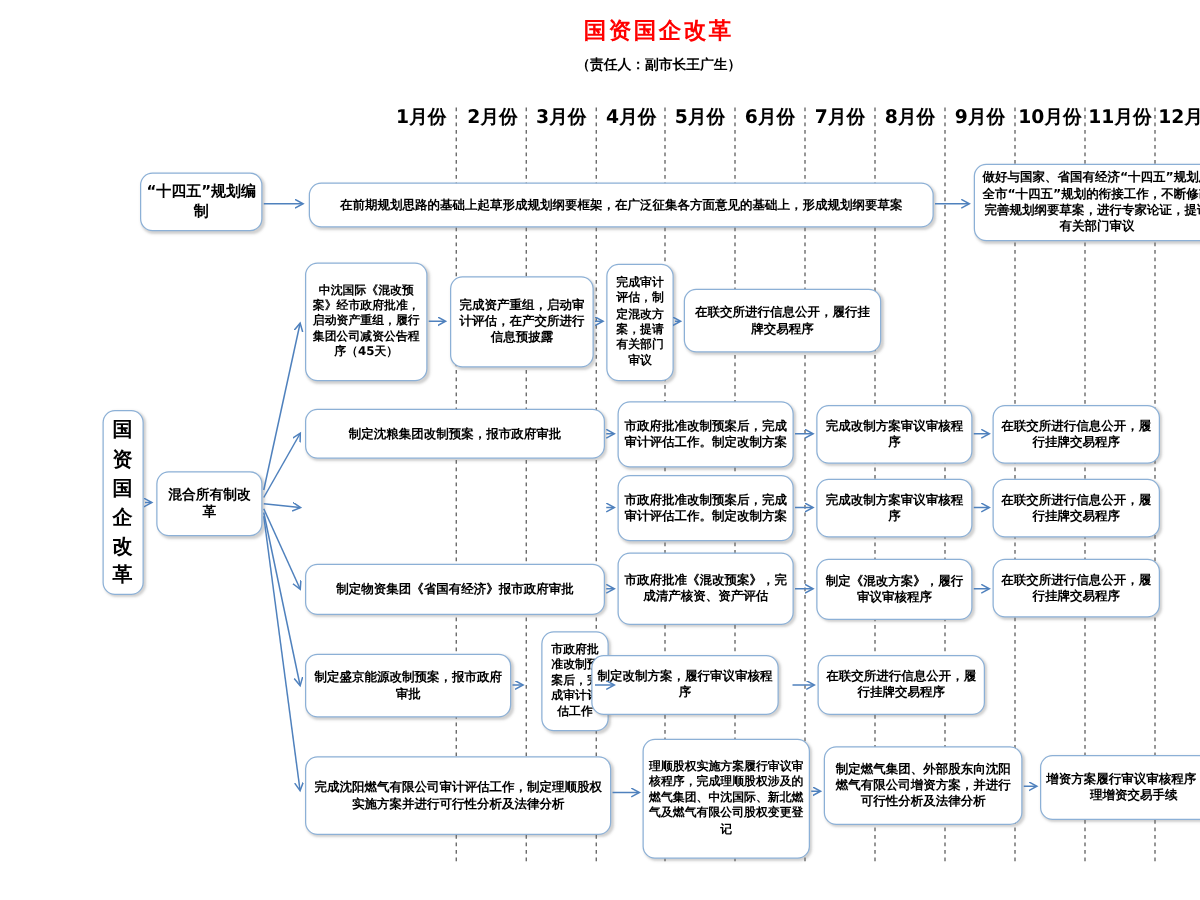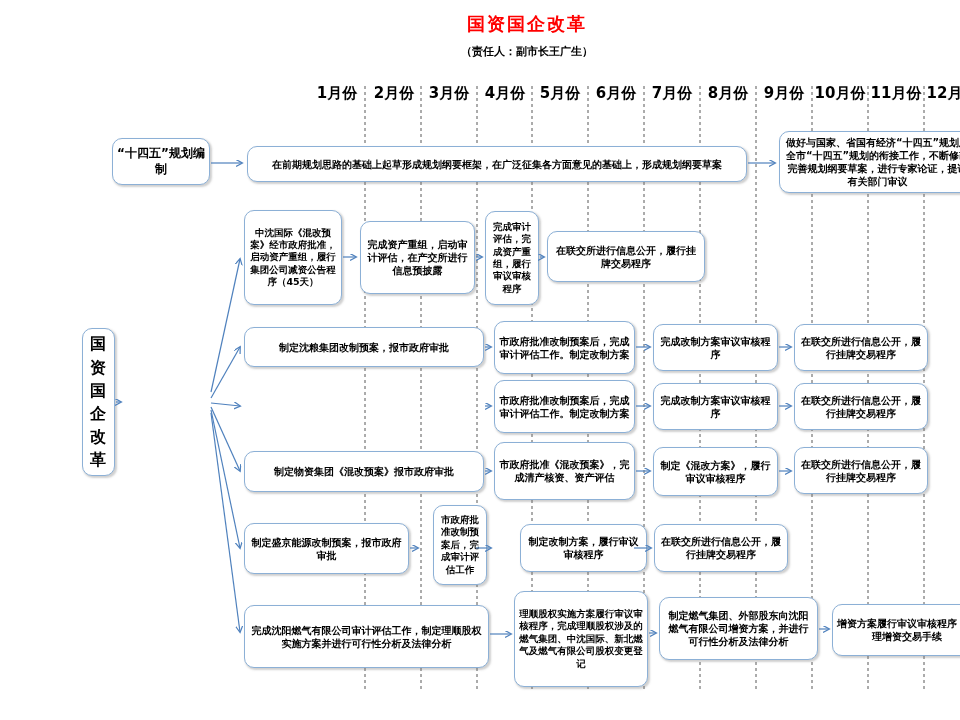--- a/index.html
+++ b/index.html
@@ -71,46 +71,47 @@
   <span class="month" style="left:569px">6月份</span>
   <span class="month" style="left:625px">7月份</span>
   <span class="month" style="left:681px">8月份</span>
   <span class="month" style="left:737px">9月份</span>
   <span class="month" style="left:793px">10月份</span>
   <span class="month" style="left:849px">11月份</span>
   <span class="month" style="left:905px">12月份</span>
 
   <div class="node leftlabel" style="left:65px;top:138px;width:98px;height:47px">“十四五”规划编制</div>
   <div class="node vertical" style="left:35px;top:328px;width:33px;height:148px">国资国企改革</div>
+  <div class="node mixed" style="left:78px;top:377px;width:85px;height:52px">混合所有制改革</div>
 
   <div class="node" style="left:200px;top:146px;width:500px;height:36px">在前期规划思路的基础上起草形成规划纲要框架，在广泛征集各方面意见的基础上，形成规划纲要草案</div>
   <div class="node" style="left:732px;top:131px;width:197px;height:62px">做好与国家、省国有经济“十四五”规划及全市“十四五”规划的衔接工作，不断修改完善规划纲要草案，进行专家论证，提请有关部门审议</div>
 
   <div class="node small" style="left:197px;top:210px;width:98px;height:95px">中沈国际《混改预案》经市政府批准，启动资产重组，履行集团公司减资公告程序（45天）</div>
   <div class="node" style="left:313px;top:221px;width:115px;height:73px">完成资产重组，启动审计评估，在产交所进行信息预披露</div>
-  <div class="node small" style="left:438px;top:211px;width:54px;height:94px">完成审计评估，完成资产重组，履行审议审核程序</div>
+  <div class="node small" style="left:438px;top:211px;width:54px;height:94px">完成审计评估，制定混改方案，提请有关部门审议</div>
   <div class="node" style="left:500px;top:231px;width:158px;height:51px">在联交所进行信息公开，履行挂牌交易程序</div>
 
   <div class="node" style="left:197px;top:327px;width:240px;height:40px">制定沈粮集团改制预案，报市政府审批</div>
   <div class="node" style="left:447px;top:321px;width:141px;height:53px">市政府批准改制预案后，完成审计评估工作。制定改制方案</div>
   <div class="node" style="left:606px;top:324px;width:125px;height:47px">完成改制方案审议审核程序</div>
   <div class="node" style="left:747px;top:324px;width:134px;height:47px">在联交所进行信息公开，履行挂牌交易程序</div>
 
   <div class="node" style="left:447px;top:380px;width:141px;height:53px">市政府批准改制预案后，完成审计评估工作。制定改制方案</div>
   <div class="node" style="left:606px;top:383px;width:125px;height:47px">完成改制方案审议审核程序</div>
   <div class="node" style="left:747px;top:383px;width:134px;height:47px">在联交所进行信息公开，履行挂牌交易程序</div>
 
-  <div class="node" style="left:197px;top:451px;width:240px;height:41px">制定物资集团《混改预案》报市政府审批</div>
+  <div class="node" style="left:197px;top:451px;width:240px;height:41px">制定物资集团《省国有经济》报市政府审批</div>
   <div class="node" style="left:447px;top:442px;width:141px;height:58px">市政府批准《混改预案》，完成清产核资、资产评估</div>
   <div class="node" style="left:606px;top:447px;width:125px;height:49px">制定《混改方案》，履行审议审核程序</div>
   <div class="node" style="left:747px;top:447px;width:134px;height:47px">在联交所进行信息公开，履行挂牌交易程序</div>
 
   <div class="node" style="left:197px;top:523px;width:165px;height:51px">制定盛京能源改制预案，报市政府审批</div>
   <div class="node small" style="left:386px;top:505px;width:54px;height:80px">市政府批准改制预案后，完成审计评估工作</div>
-  <div class="node" style="left:473px;top:524px;width:127px;height:48px">制定改制方案，履行审议审核程序</div>
+  <div class="node" style="left:426px;top:524px;width:150px;height:48px">制定改制方案，履行审议审核程序</div>
   <div class="node" style="left:607px;top:524px;width:134px;height:48px">在联交所进行信息公开，履行挂牌交易程序</div>
 
   <div class="node" style="left:197px;top:605px;width:245px;height:63px">完成沈阳燃气有限公司审计评估工作，制定理顺股权实施方案并进行可行性分析及法律分析</div>
   <div class="node small" style="left:467px;top:591px;width:134px;height:96px">理顺股权实施方案履行审议审核程序，完成理顺股权涉及的燃气集团、中沈国际、新北燃气及燃气有限公司股权变更登记</div>
   <div class="node" style="left:612px;top:597px;width:159px;height:63px">制定燃气集团、外部股东向沈阳燃气有限公司增资方案，并进行可行性分析及法律分析</div>
   <div class="node" style="left:785px;top:604px;width:150px;height:52px">增资方案履行审议审核程序，办理增资交易手续</div>
 
   <svg id="arrows" class="layer" width="960" height="720">
     <defs>
       <marker id="arw" markerWidth="9" markerHeight="9" refX="6" refY="3.5" orient="auto" markerUnits="userSpaceOnUse">

